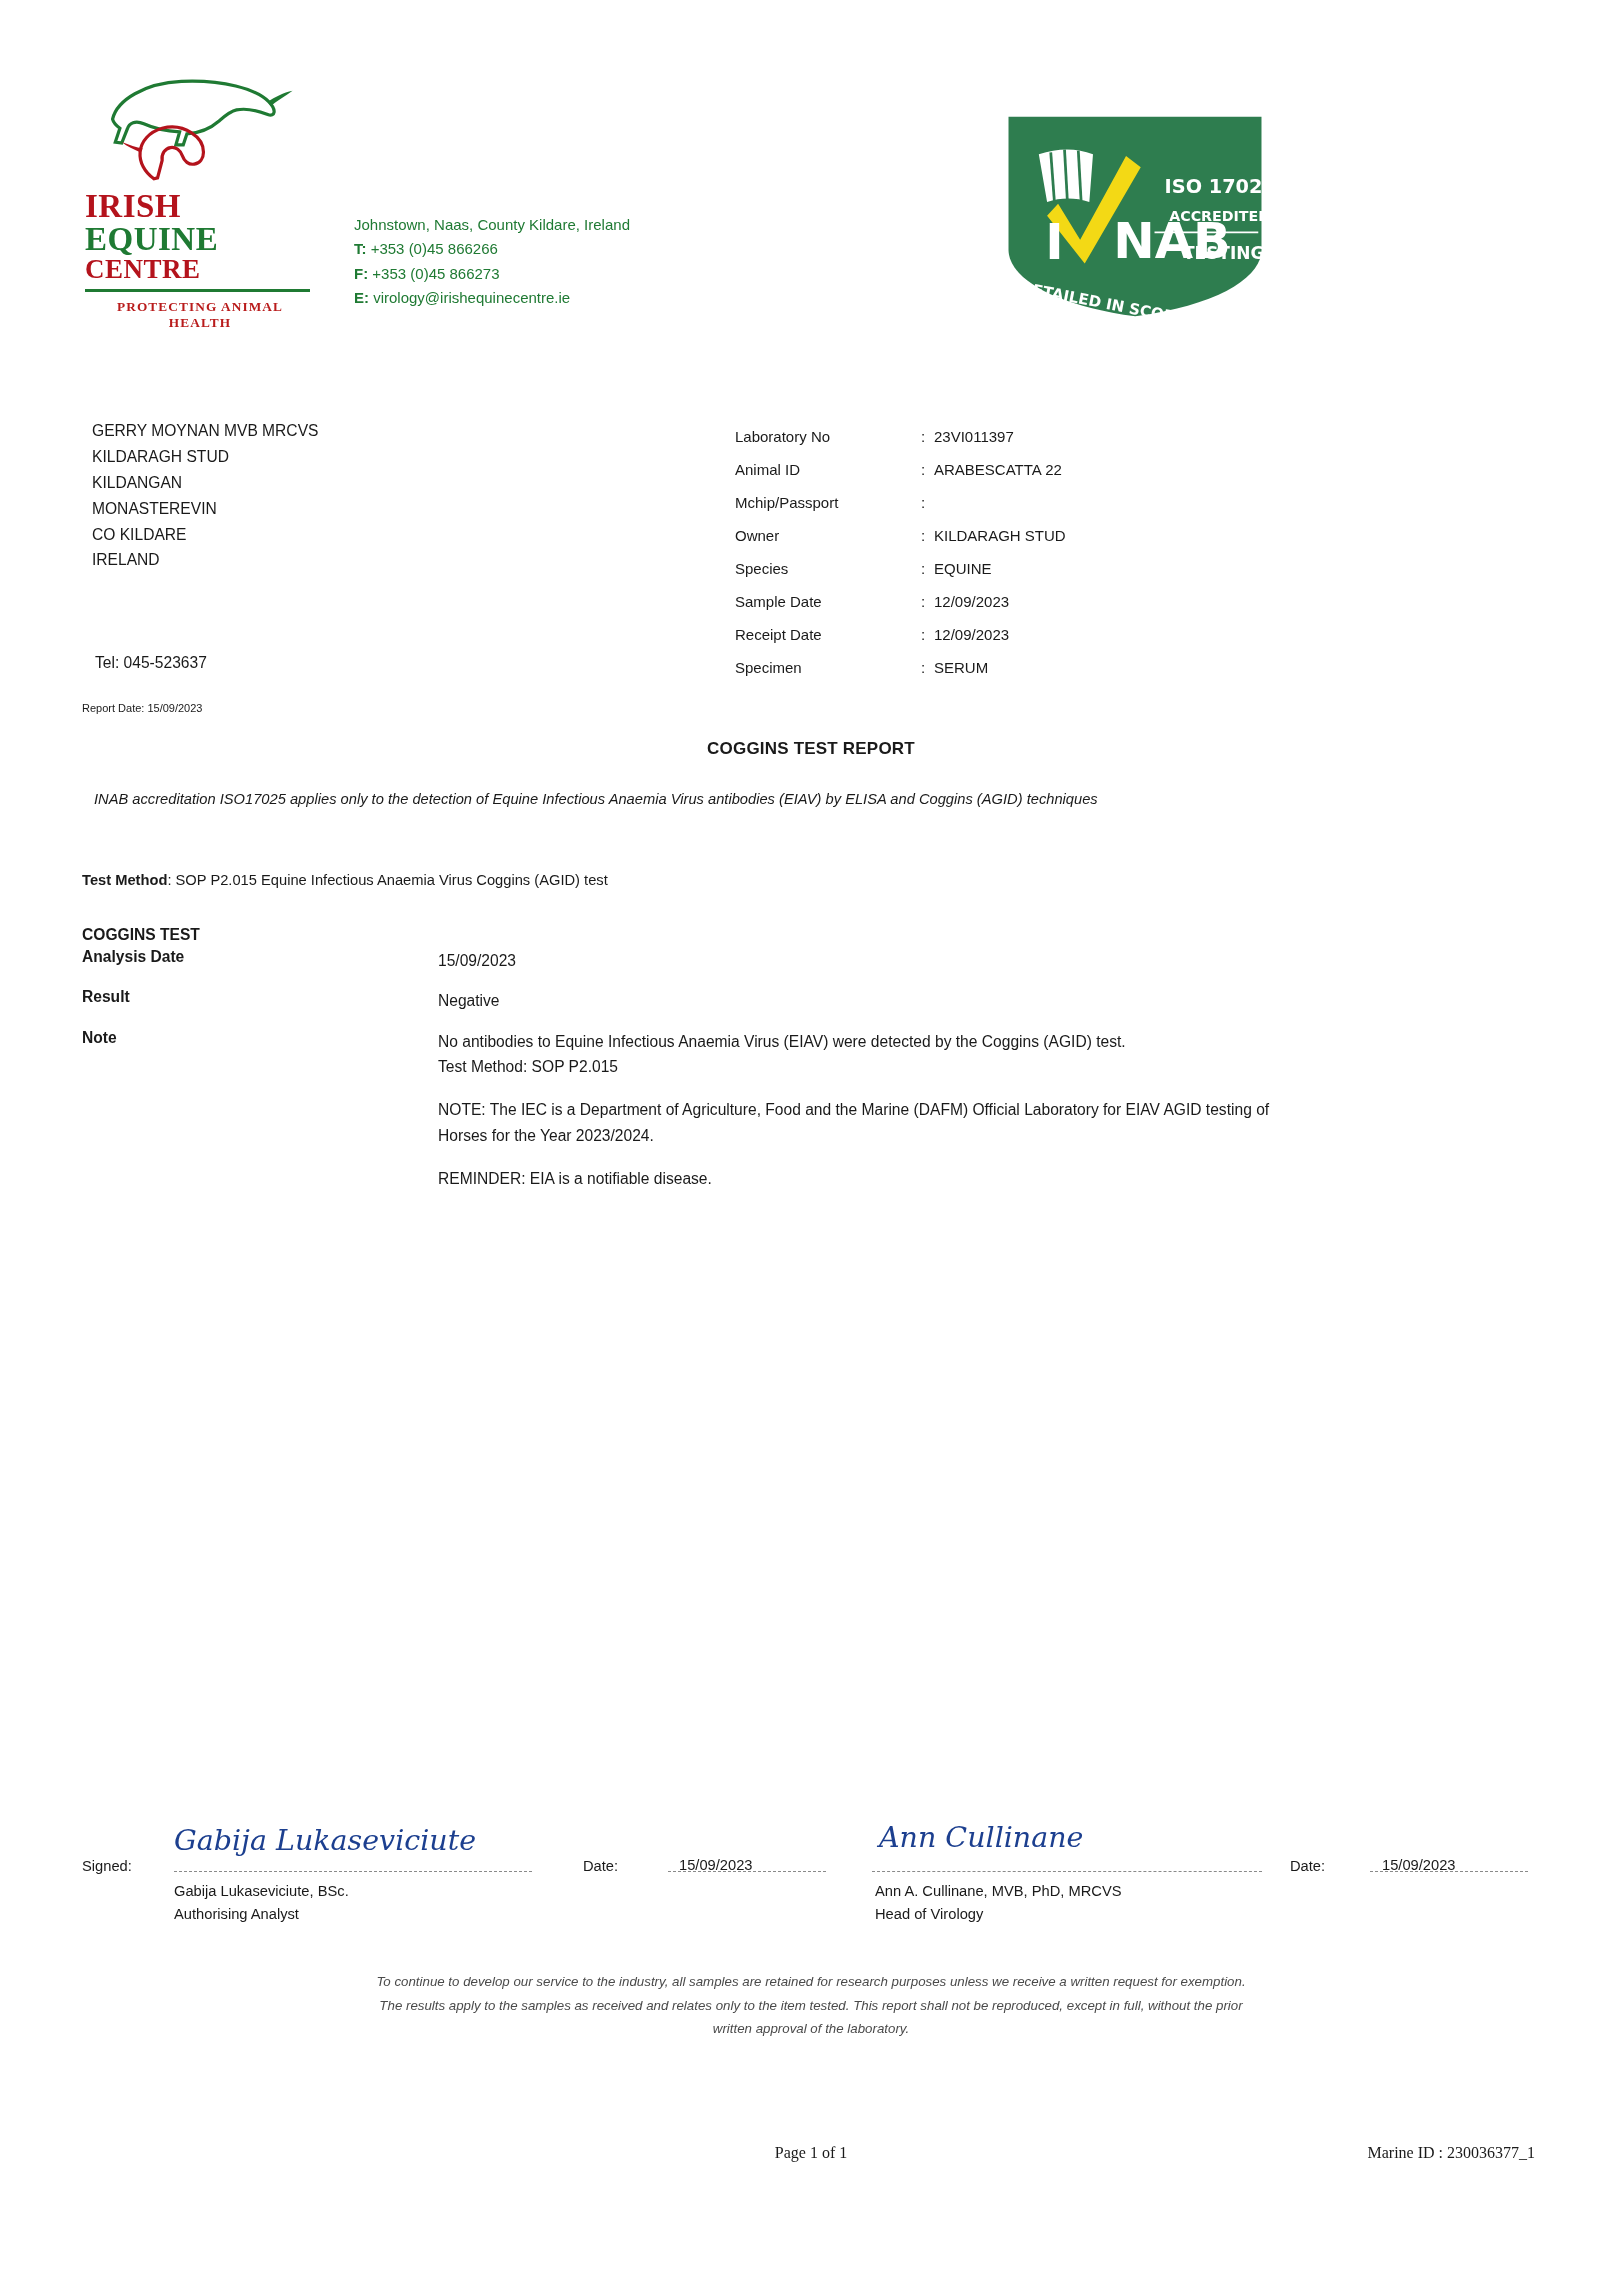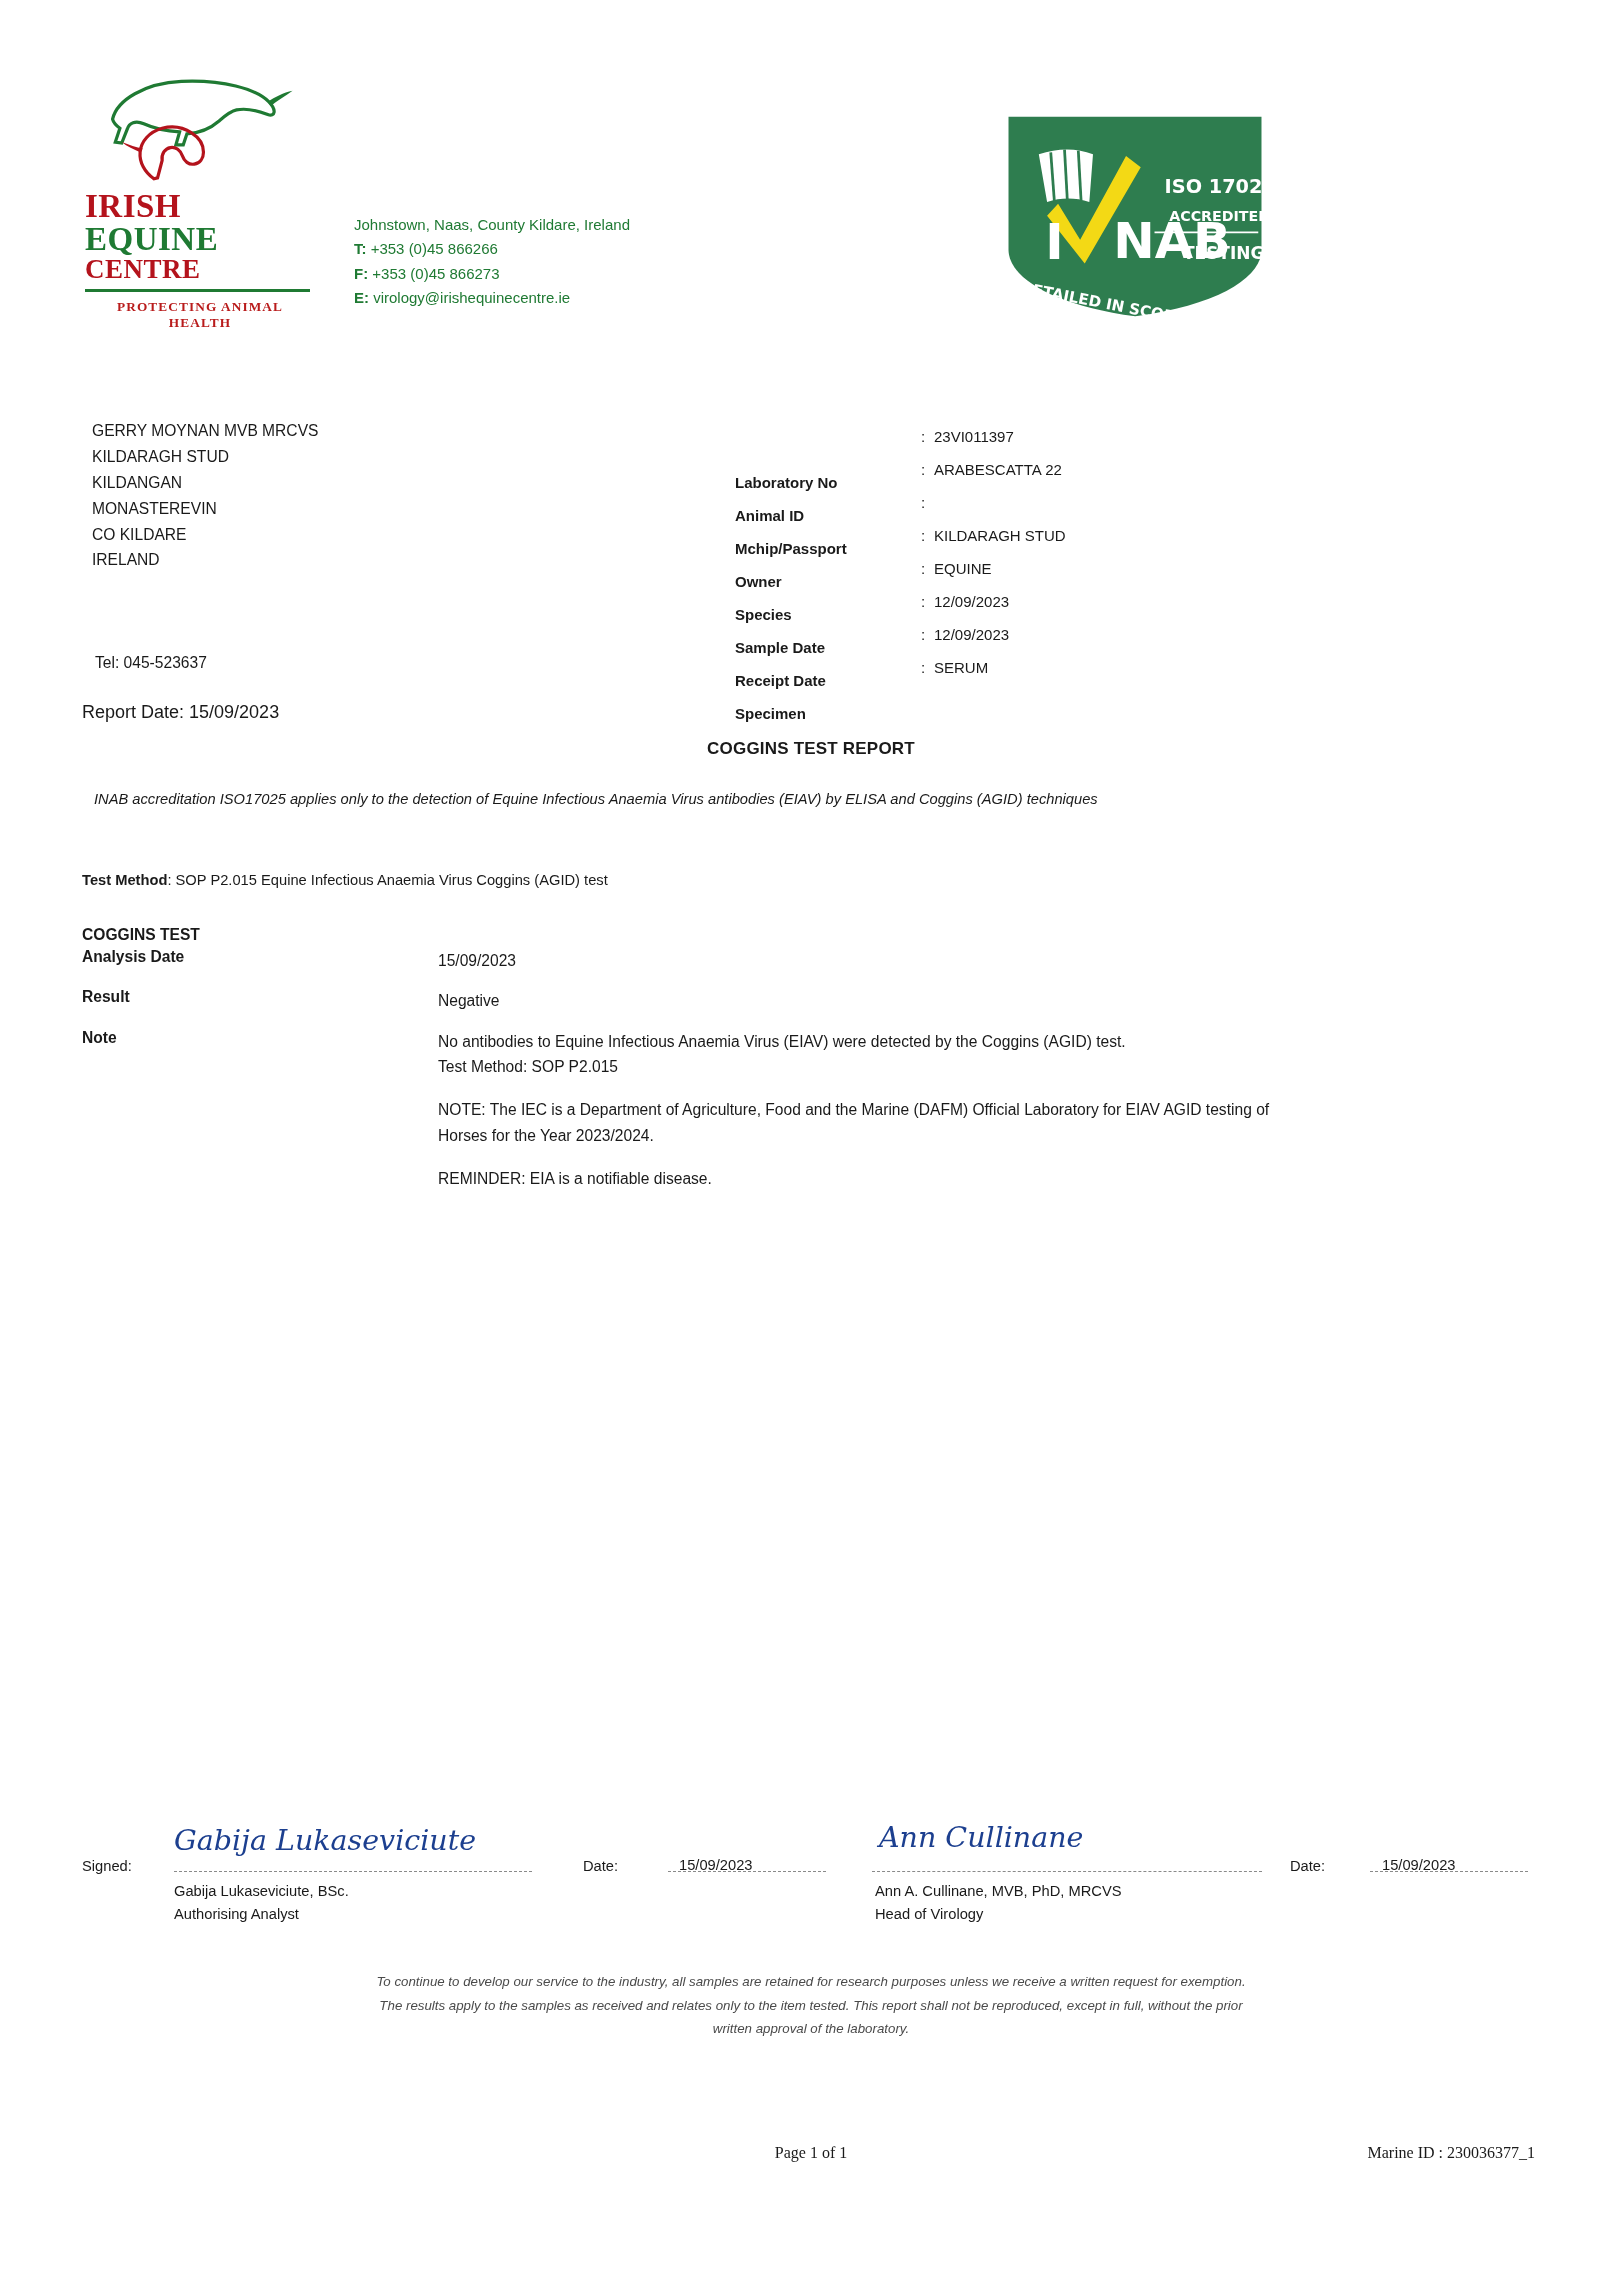--- a/index.html
+++ b/index.html
@@ -82,31 +82,31 @@
     color: #1a1a1a;
   }
   .addr-tel {
     position: absolute;
     left: 95px; top: 654px;
     font-size: 15.6px;
   }
   .report-date {
     position: absolute;
     left: 82px; top: 702px;
-    font-size: 18px;
+    font-size: 11px;
   }
 
   .details {
     position: absolute;
     left: 735px; top: 429px;
     font-size: 15px;
     line-height: 1.0;
   }
   .details-row { display: flex; height: 33px; align-items: flex-start; }
-  .details-key { width: 186px; font-weight: bold; margin-top: 46px; }
+  .details-key { width: 186px; font-weight: normal; }
   .details-colon { width: 13px; }
   .details-val { }
 
   
   .doc-title {
     position: absolute;
     left: 0; top: 739px;
     width: 1622px;
     text-align: center;
     font-size: 17px;

